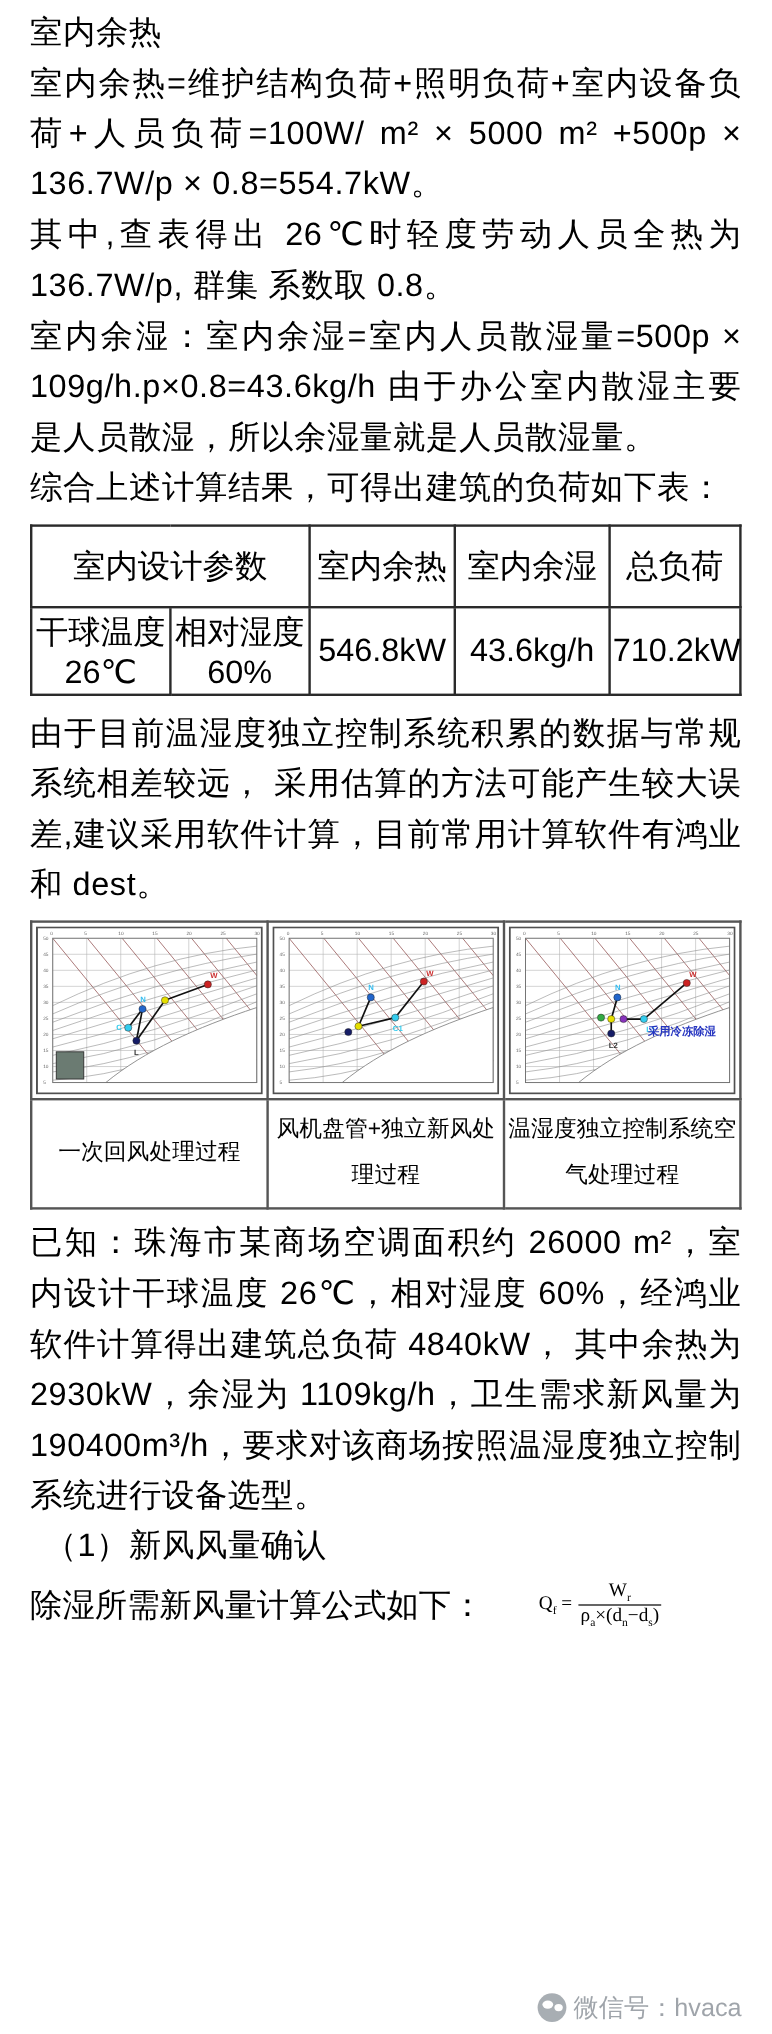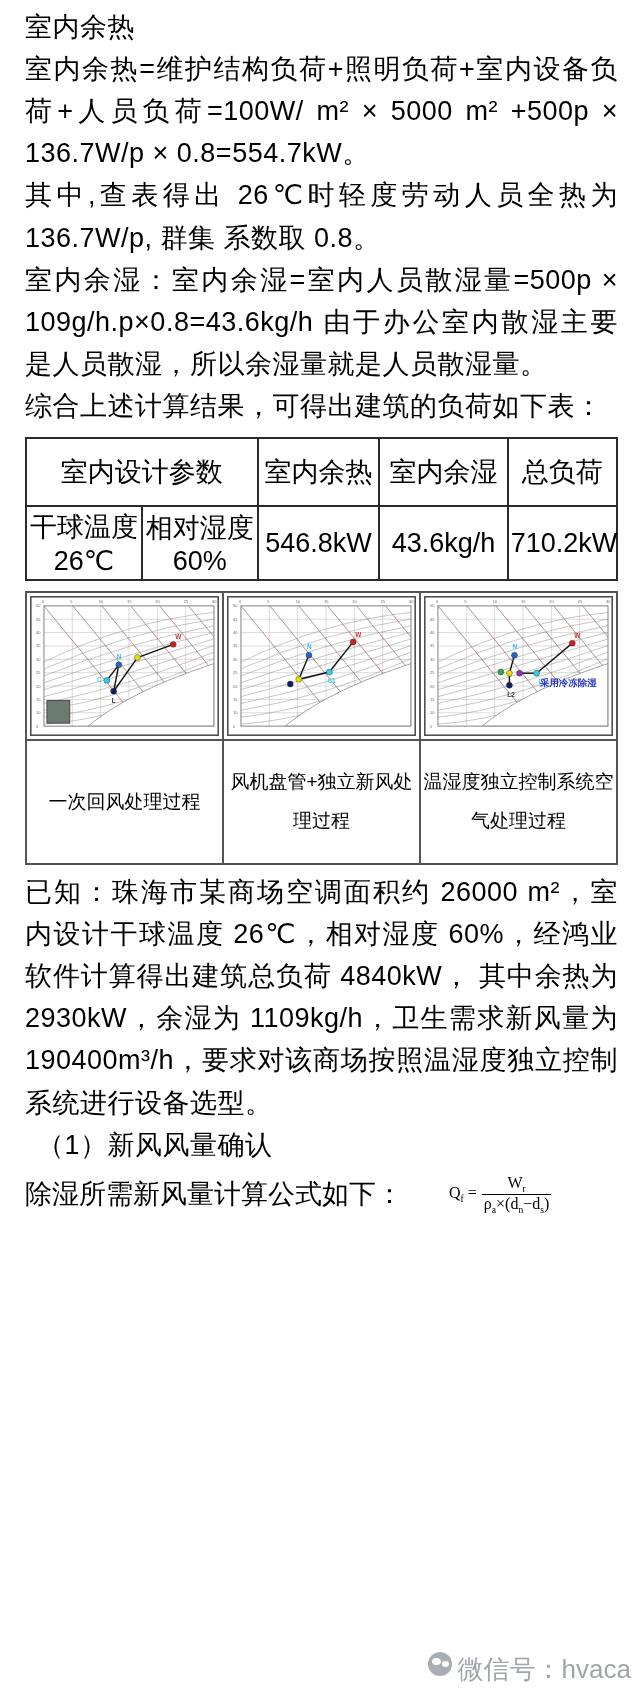--- a/index.html
+++ b/index.html
@@ -9,32 +9,32 @@
   p.body{margin:0;font-size:27px;line-height:1.56;text-align:justify;letter-spacing:.5px;}
   
   table.load{width:100%;border-collapse:collapse;margin:10px 0 10px 0;
              font-size:27px;text-align:center;table-layout:fixed;}
   table.load th,table.load td{border:2px solid #2a2a2a;font-weight:normal;padding:2px;}
   table.load th{height:62px;}
   table.load td{height:64px;}
   
   table.charts{width:100%;border-collapse:collapse;margin:8px 0 6px 0;table-layout:fixed;}
   table.charts td{border:2px solid #555;padding:3px;vertical-align:middle;text-align:right;}
-  table.charts td.cap{font-size:19px;text-align:center;line-height:2.05;padding:22px 2px;}
+  table.charts td.cap{font-size:19px;text-align:center;line-height:2.05;padding:6px 2px;}
   svg.chart{display:block;width:100%;height:140px;}
   h2.case{font-size:29px;font-weight:bold;margin:12px 0 6px 0;}
   .indent1{padding-left:12px;}
   .formula-row{display:flex;align-items:center;gap:46px;margin:8px 0 4px 0;}
   .formula{font-family:"Liberation Serif","DejaVu Serif",serif;font-size:16px;display:inline-flex;align-items:center;}
   .frac{display:inline-flex;flex-direction:column;text-align:center;line-height:1.15;margin-left:5px;}
   .frac .num{border-bottom:1px solid #000;padding:0 6px;}
   .frac .den{padding:0 2px;}
   sub{font-size:60%;}
-  .watermark{position:absolute;right:12px;bottom:8px;display:flex;align-items:flex-start;gap:6px;
-             color:#8f959c;opacity:.85;font-size:26px;}
+  .watermark{position:absolute;right:25px;bottom:8px;display:flex;align-items:center;gap:6px;
+             color:#8f959c;opacity:.85;font-size:21px;}
   .wechat-logo{width:24px;height:24px;border-radius:50%;background:#9aa0a6;position:relative;flex:0 0 auto;}
   .wechat-logo::before{content:"";position:absolute;left:4px;top:6px;width:9px;height:7px;background:#fff;border-radius:50%;}
   .wechat-logo::after{content:"";position:absolute;right:3px;top:9px;width:7px;height:6px;background:#fff;border-radius:50%;}
 </style>
 </head>
 <body>
 
 <div class="page">
 
   <p class="body">室内余热</p>
@@ -61,20 +61,21 @@
     <tr>
       <td>干球温度 26℃</td>
       <td>相对湿度 60%</td>
       <td>546.8kW</td>
       <td>43.6kg/h</td>
       <td>710.2kW</td>
     </tr>
   </tbody>
     </table>
 
+  <p class="body">由于目前温湿度独立控制系统积累的数据与常规系统相差较远， 采用估算的方法可能产生较大误差,建议采用软件计算，目前常用计算软件有鸿业和 dest。</p>
 
   <table class="charts">
     <tbody>
         <tr>
       <td>
             <svg class="chart" preserveAspectRatio="none" viewBox="0 0 190 142">
               <rect x="0.8" y="0.8" width="188.4" height="140.4" fill="#fff" stroke="#505050" stroke-width="1.6"></rect>
               <defs>
                 <clipPath id="cp0">
                   <rect x="14" y="10" width="171" height="122"></rect>

